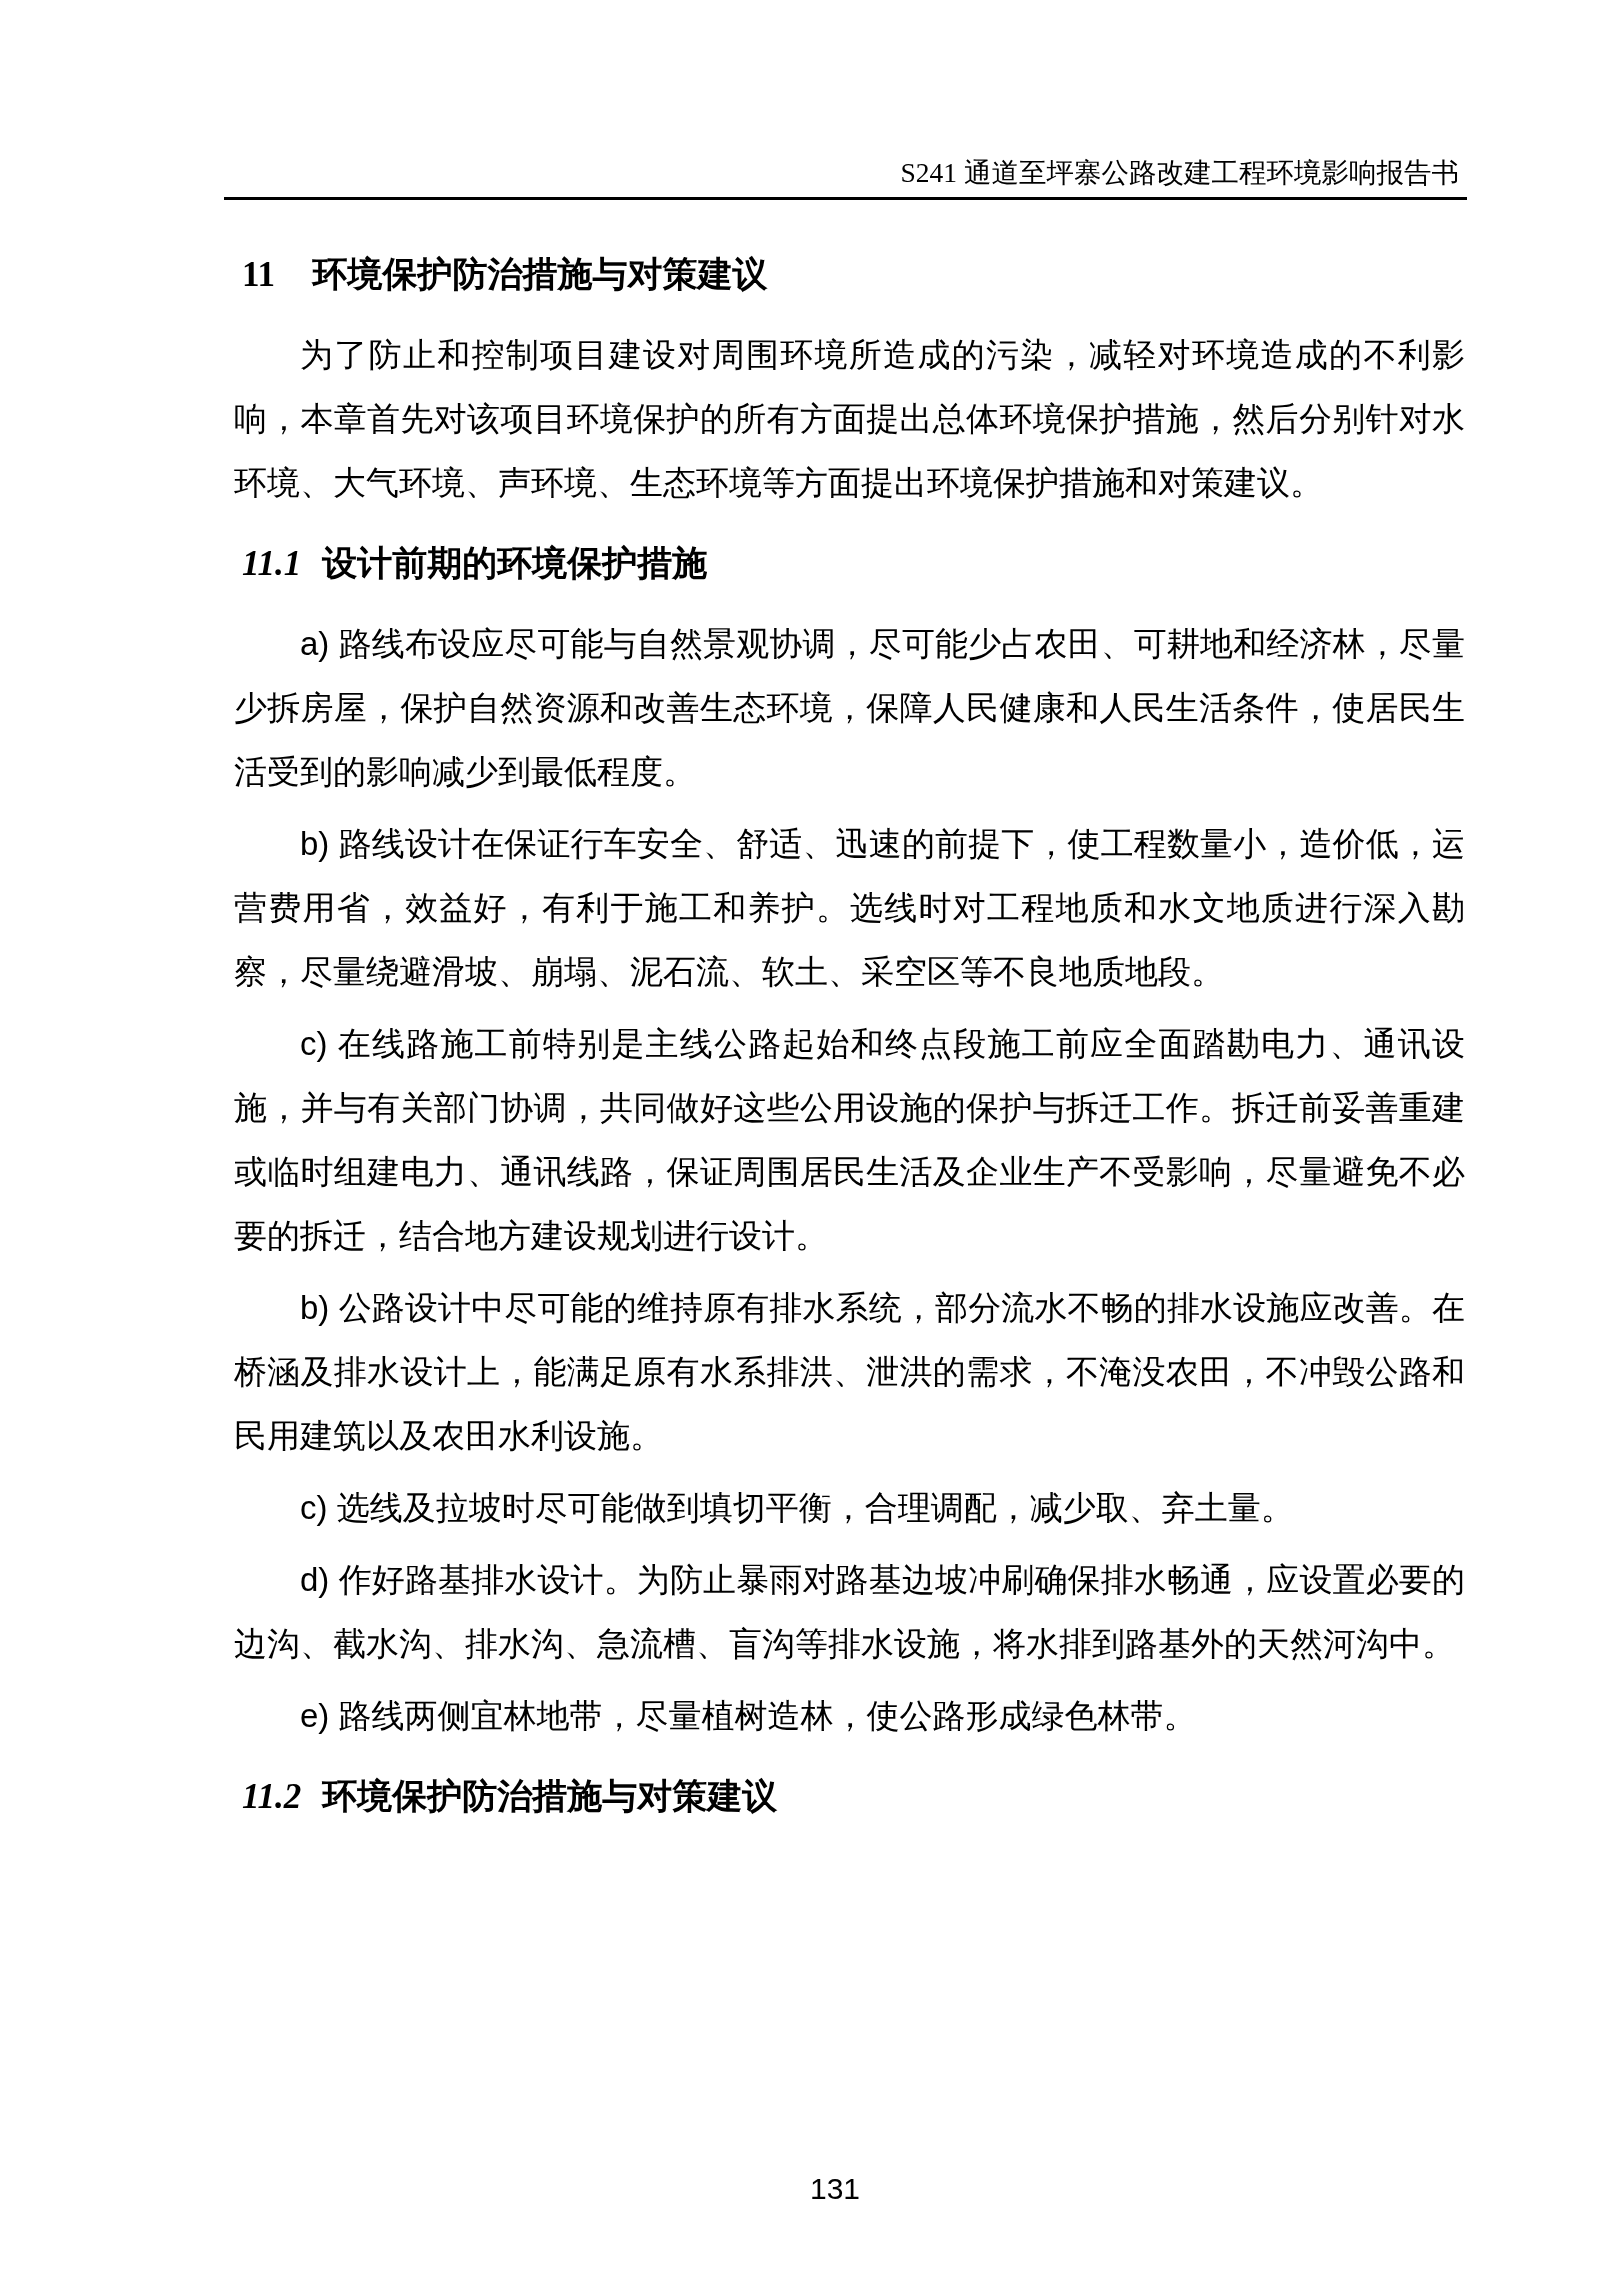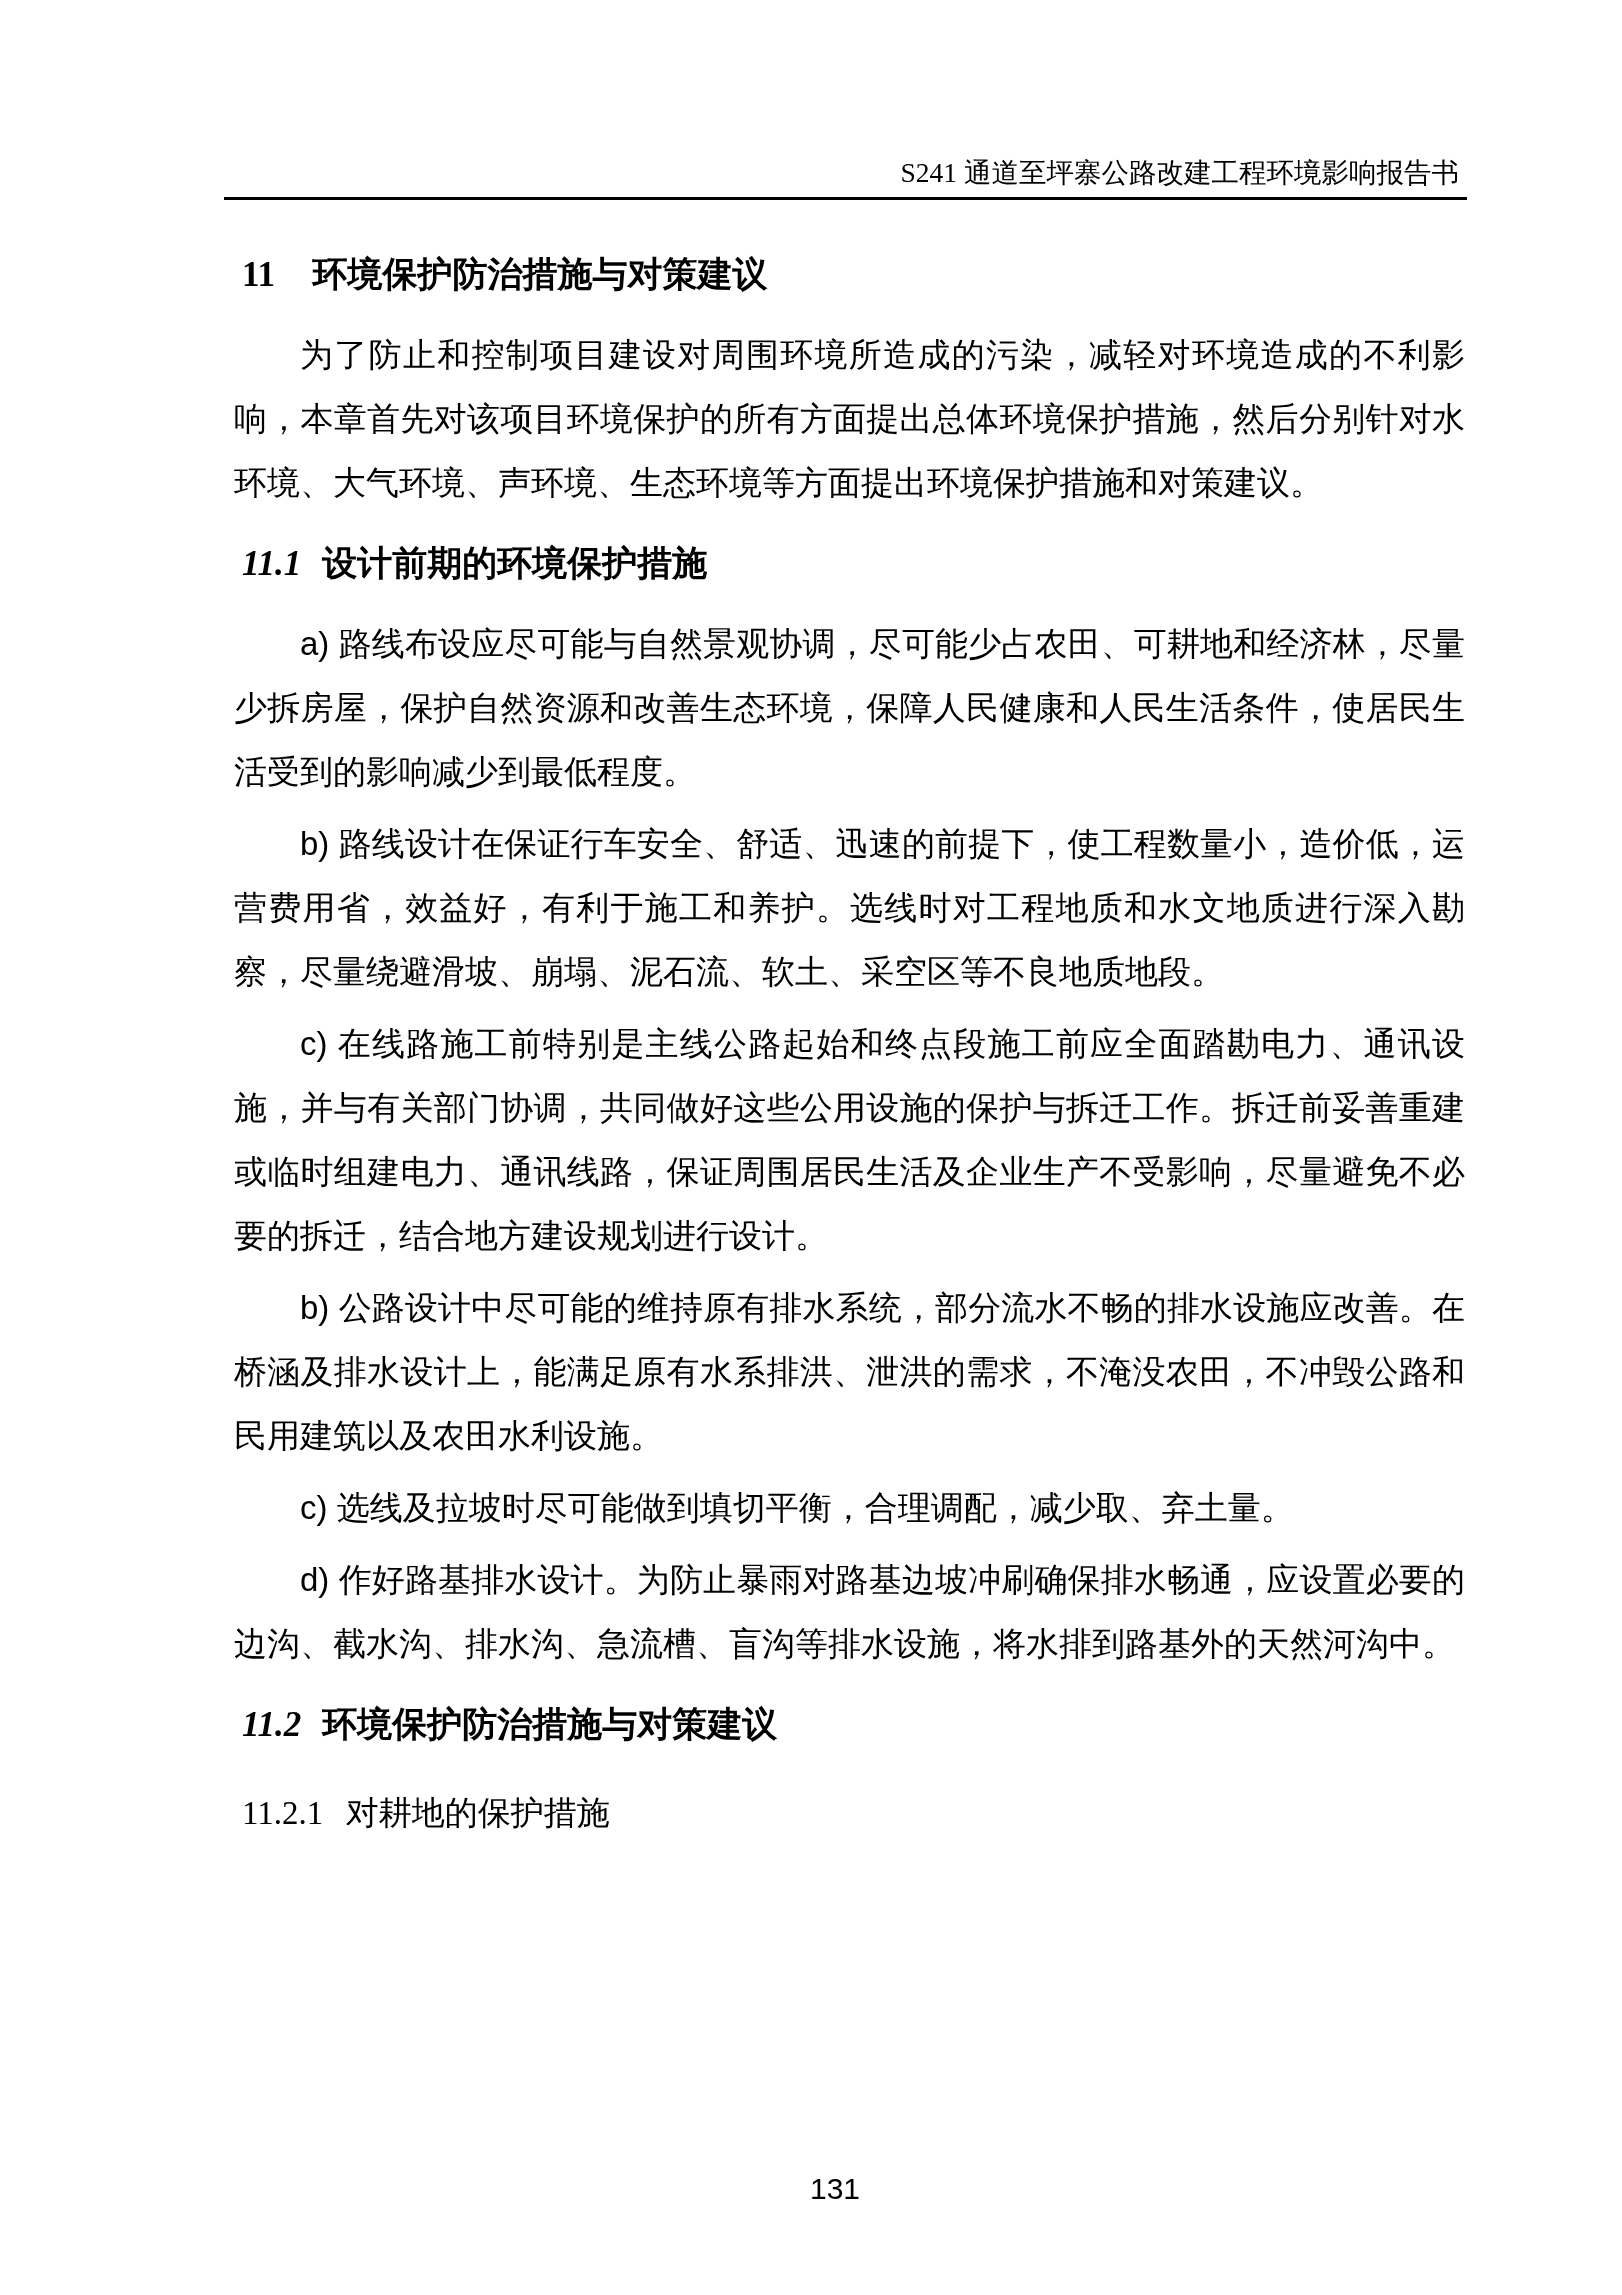--- a/index.html
+++ b/index.html
@@ -75,24 +75,24 @@
   <p class="body-para">为了防止和控制项目建设对周围环境所造成的污染，减轻对环境造成的不利影响，本章首先对该项目环境保护的所有方面提出总体环境保护措施，然后分别针对水环境、大气环境、声环境、生态环境等方面提出环境保护措施和对策建议。</p>
 
   <h2 class="sec"><span class="num">11.1</span><span class="ttl">设计前期的环境保护措施</span></h2>
 
   <p class="body-para">a) 路线布设应尽可能与自然景观协调，尽可能少占农田、可耕地和经济林，尽量少拆房屋，保护自然资源和改善生态环境，保障人民健康和人民生活条件，使居民生活受到的影响减少到最低程度。</p>
   <p class="body-para">b) 路线设计在保证行车安全、舒适、迅速的前提下，使工程数量小，造价低，运营费用省，效益好，有利于施工和养护。选线时对工程地质和水文地质进行深入勘察，尽量绕避滑坡、崩塌、泥石流、软土、采空区等不良地质地段。</p>
   <p class="body-para">c) 在线路施工前特别是主线公路起始和终点段施工前应全面踏勘电力、通讯设施，并与有关部门协调，共同做好这些公用设施的保护与拆迁工作。拆迁前妥善重建或临时组建电力、通讯线路，保证周围居民生活及企业生产不受影响，尽量避免不必要的拆迁，结合地方建设规划进行设计。</p>
   <p class="body-para">b) 公路设计中尽可能的维持原有排水系统，部分流水不畅的排水设施应改善。在桥涵及排水设计上，能满足原有水系排洪、泄洪的需求，不淹没农田，不冲毁公路和民用建筑以及农田水利设施。</p>
   <p class="body-para">c) 选线及拉坡时尽可能做到填切平衡，合理调配，减少取、弃土量。</p>
   <p class="body-para">d) 作好路基排水设计。为防止暴雨对路基边坡冲刷确保排水畅通，应设置必要的边沟、截水沟、排水沟、急流槽、盲沟等排水设施，将水排到路基外的天然河沟中。</p>
+  <p class="body-para">e) 路线两侧宜林地带，尽量植树造林，使公路形成绿色林带。</p>
 
   <h2 class="sec"><span class="num">11.2</span><span class="ttl">环境保护防治措施与对策建议</span></h2>
 
-  <h3 class="sec"><span class="num">11.2.1</span><span class="ttl">对耕地的保护措施</span></h3>
 
 
 </div>
 
 <div class="page-footer">
   <span>131</span>
 </div>
 
 
 </body></html>

